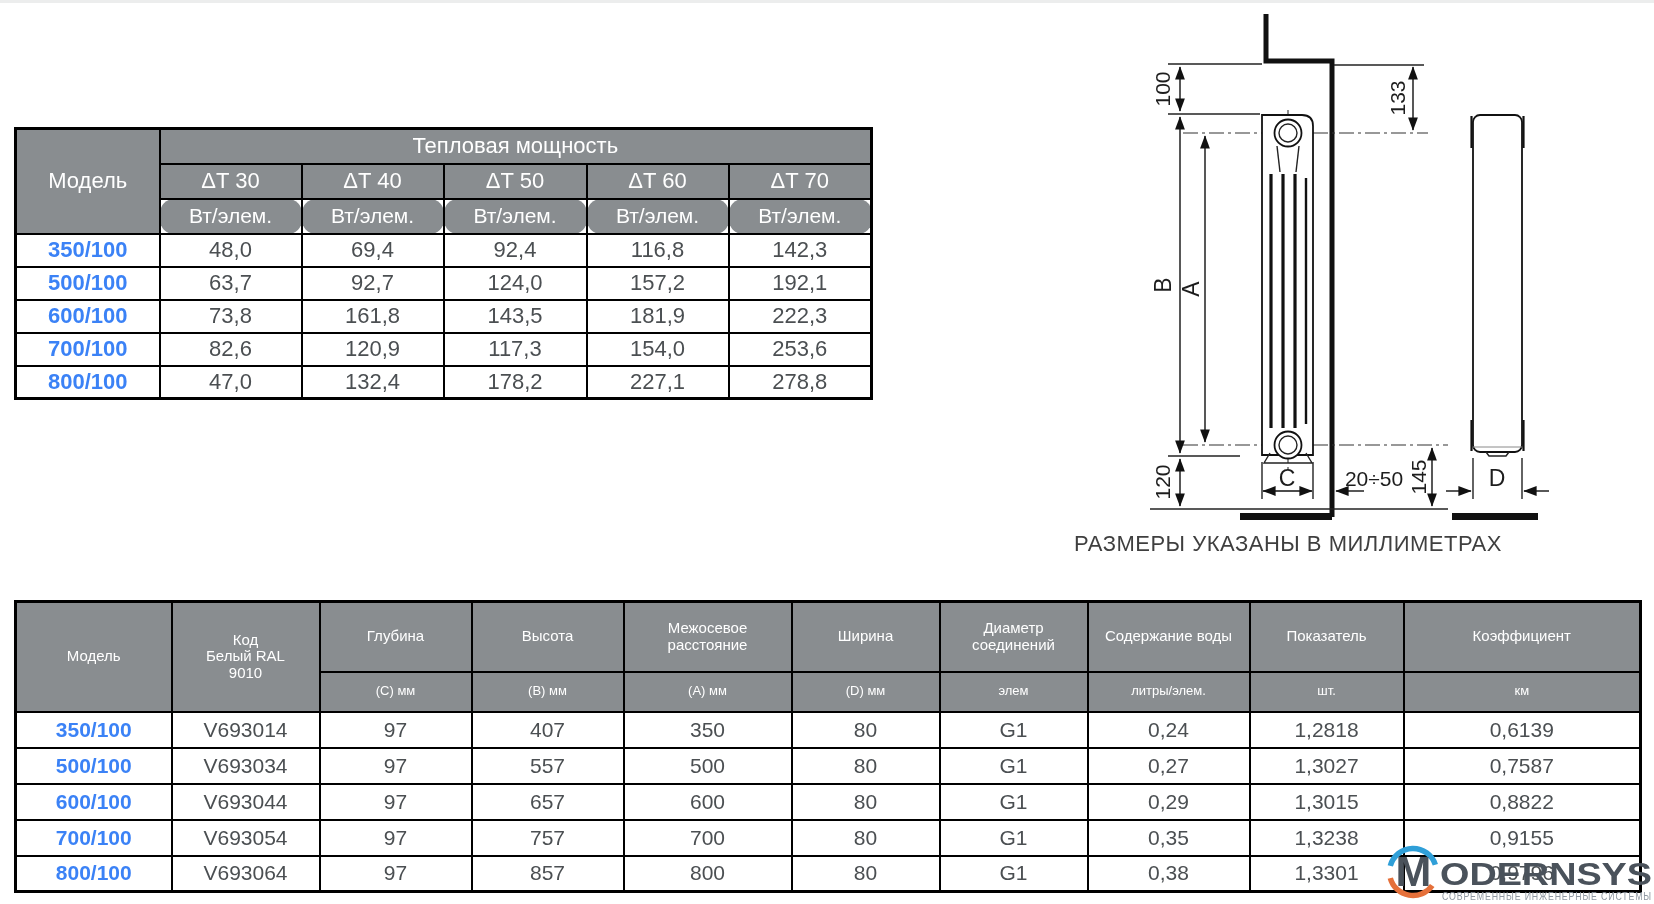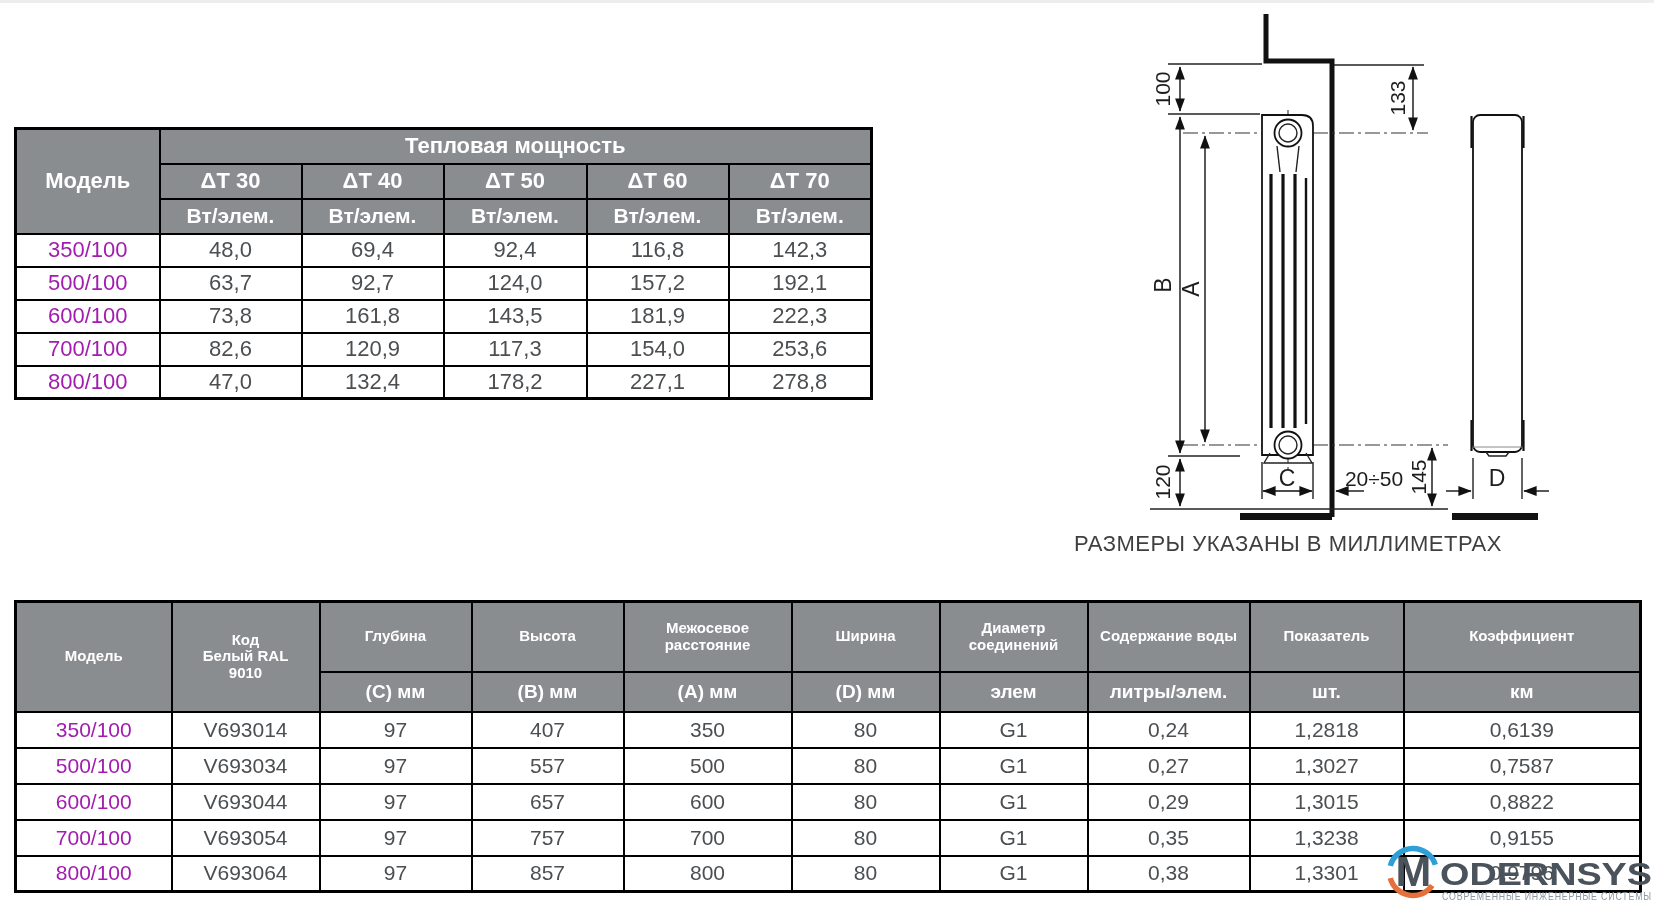--- a/index.html
+++ b/index.html
@@ -6,39 +6,39 @@
   body{
     width:1654px;height:904px;position:relative;overflow:hidden;
     background:#ffffff;
     font-family:"Liberation Sans","DejaVu Sans",sans-serif;
   }
   .top-strip{position:absolute;left:0;top:0;width:1654px;height:3px;background:#eceded;}
 
   
   table{border-collapse:collapse;table-layout:fixed;}
   th,td{border:2px solid #000;text-align:center;vertical-align:middle;padding:0 4px;overflow:hidden;}
-  th{background:#898d90;color:#ffffff;font-weight:bold;text-align:center;}
+  th{background:#898d90;color:#ffffff;font-weight:normal;text-align:center;}
   td{background:#ffffff;color:#4b4f52;}
-  td.model{font-weight:normal;color:#a21caf;}
+  td.model{font-weight:bold;color:#3b82f6;}
 
   .power-table{position:absolute;left:14px;top:127px;}
   .power-table table{width:856px;border:3px solid #000;}
   .power-table tr.h{height:35px;}
   .power-table tr.d{height:33px;}
   .power-table th{font-size:22px;}
-  .power-table th.unit{font-size:21px;}
+  .power-table th.unit{font-size:21px;border-radius:14px;}
   .power-table td{font-size:22px;}
 
   .dims-table{position:absolute;left:14px;top:600px;}
   .dims-table table{width:1625px;border:3px solid #000;}
   .dims-table tr.bh1{height:70px;}
   .dims-table tr.bh2{height:40px;}
   .dims-table tr.d{height:36px;}
   .dims-table th{font-size:15px;line-height:1.12;white-space:pre-line;}
-  .dims-table th.sub{font-size:19px;}
+  .dims-table th.sub{font-size:13px;}
   .dims-table td{font-size:21px;}
 
   
   .drawing{position:absolute;left:1060px;top:0;width:594px;height:570px;}
   .drawing svg{display:block;}
   .thick{stroke:#111;stroke-width:5;fill:none;}
   .thin{stroke:#222;stroke-width:1.4;fill:none;}
   .soft{stroke:#8a8a8a;stroke-width:1;fill:none;}
   .dim{stroke:#111;stroke-width:1.4;fill:none;}
   .axis{stroke:#333;stroke-width:1.1;stroke-dasharray:15 4 3 4;fill:none;}

